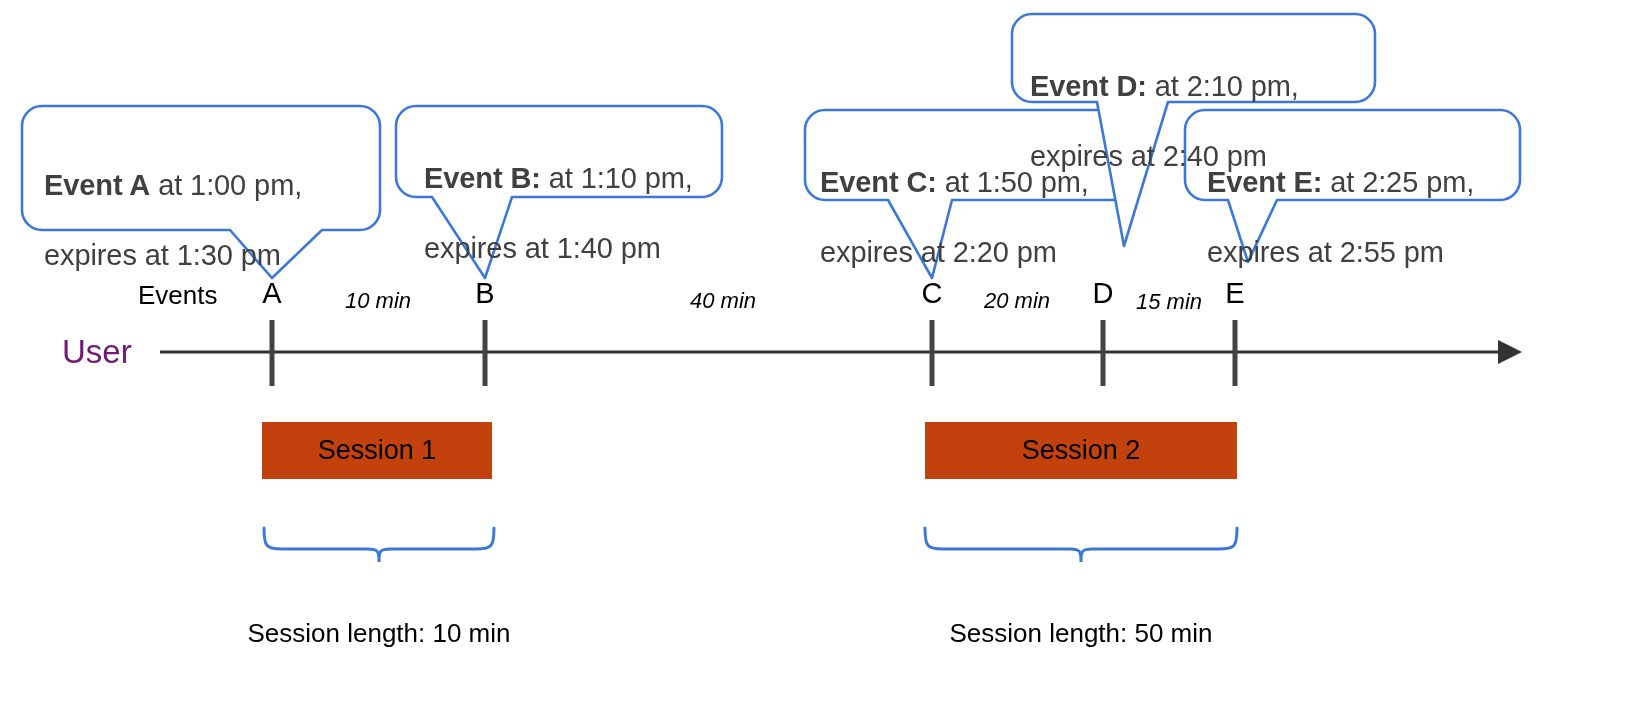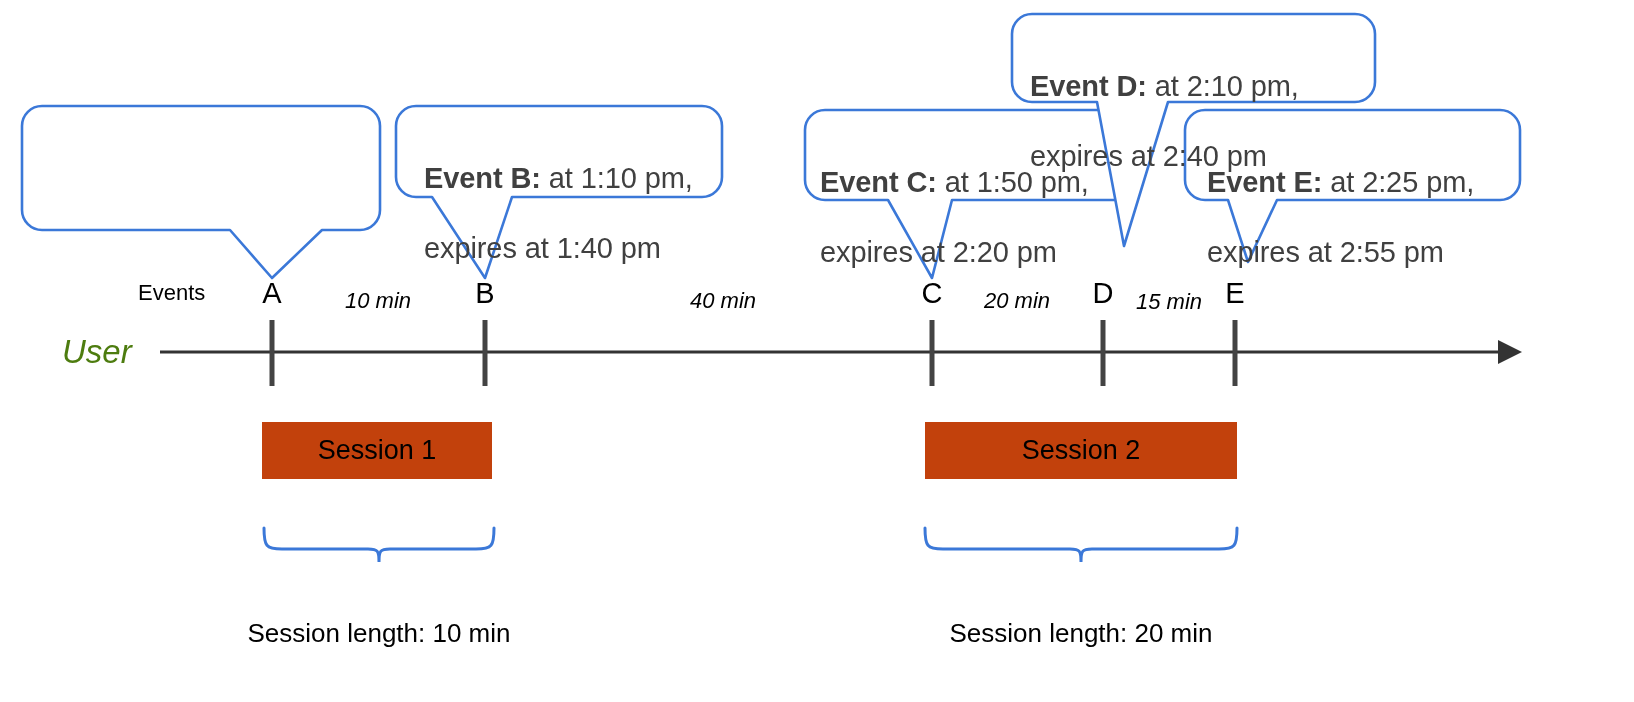--- a/index.html
+++ b/index.html
@@ -32,27 +32,26 @@
     color: #404040;
     white-space: pre-line;
     letter-spacing: -0.1px;
   }
   .callout-text .ev-name {
     font-weight: bold;
   }
   .axis-label {
     position: absolute;
     font-size: 33px;
-    color: #4d7c0f;
+    color: #701a75;
     white-space: nowrap;
-    font-style: italic;
   }
   .events-label {
     position: absolute;
-    font-size: 22px;
+    font-size: 26px;
     color: #000000;
     white-space: nowrap;
   }
   .marker-label {
     position: absolute;
     font-size: 29px;
     color: #000000;
     white-space: nowrap;
     text-align: center;
   }
@@ -131,20 +130,24 @@
              L 368,549 C 378,549 379,551 379,562
              C 379,551 380,549 390,549
              L 476,549 C 492,549 494,546 494,528" fill="none" stroke="#3b78d8" stroke-width="3" stroke-linecap="round"></path>
 
     <path d="M 925,528 C 925,546 927,549 943,549
              L 1070,549 C 1080,549 1081,551 1081,562
              C 1081,551 1082,549 1092,549
              L 1219,549 C 1235,549 1237,546 1237,528" fill="none" stroke="#3b78d8" stroke-width="3" stroke-linecap="round"></path>
   </svg>
 
+  <div class="callout-text" style="left:44px; top:133px; width:330px;">
+    <span class="ev-name">Event A</span><span> at 1:00 pm,</span><br>
+    <span>expires at 1:30 pm</span>
+  </div>
 
   <div class="callout-text" style="left:424px; top:126px; width:300px;">
     <span class="ev-name">Event B</span><span class="ev-name">:</span><span> at 1:10 pm,</span><br>
     <span>expires at 1:40 pm</span>
   </div>
 
   <div class="callout-text" style="left:820px; top:130px; width:310px;">
     <span class="ev-name">Event C</span><span class="ev-name">:</span><span> at 1:50 pm,</span><br>
     <span>expires at 2:20 pm</span>
   </div>
@@ -175,15 +178,15 @@
   <div class="gap-label" style="left:1114px; top:289px; width:110px;">15 min</div>
 
   <div class="session-box" style="left:262px; top:422px; width:230px; height:57px;">
     <span>Session 1</span>
   </div>
   <div class="session-box" style="left:925px; top:422px; width:312px; height:57px;">
     <span>Session 2</span>
   </div>
 
   <div class="session-length" style="left:199px; top:618px; width:360px;">Session length: 10 min</div>
-  <div class="session-length" style="left:901px; top:618px; width:360px;">Session length: 20 min</div>
+  <div class="session-length" style="left:901px; top:618px; width:360px;">Session length: 50 min</div>
 
 </div>
 
 </body></html>

